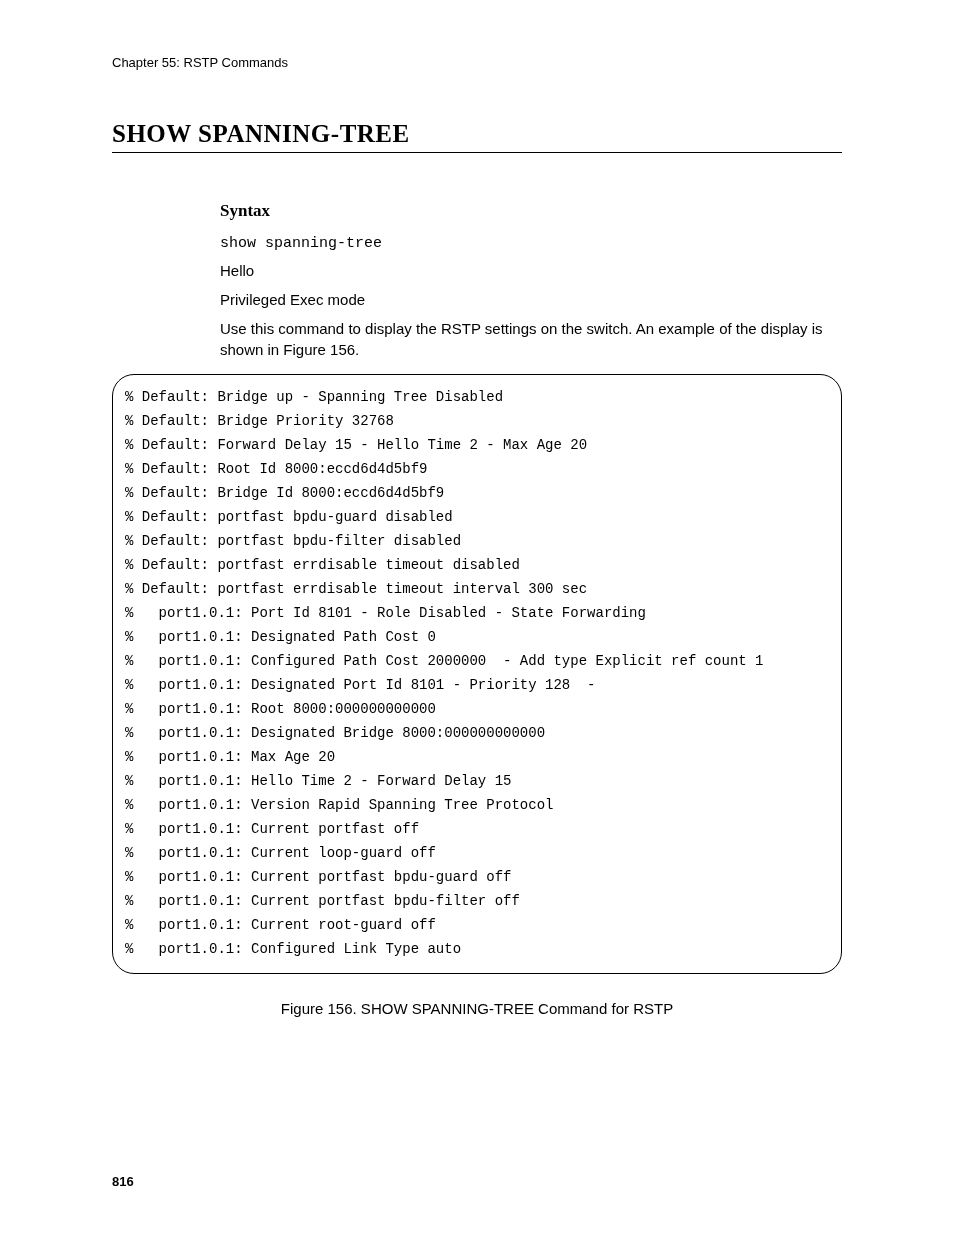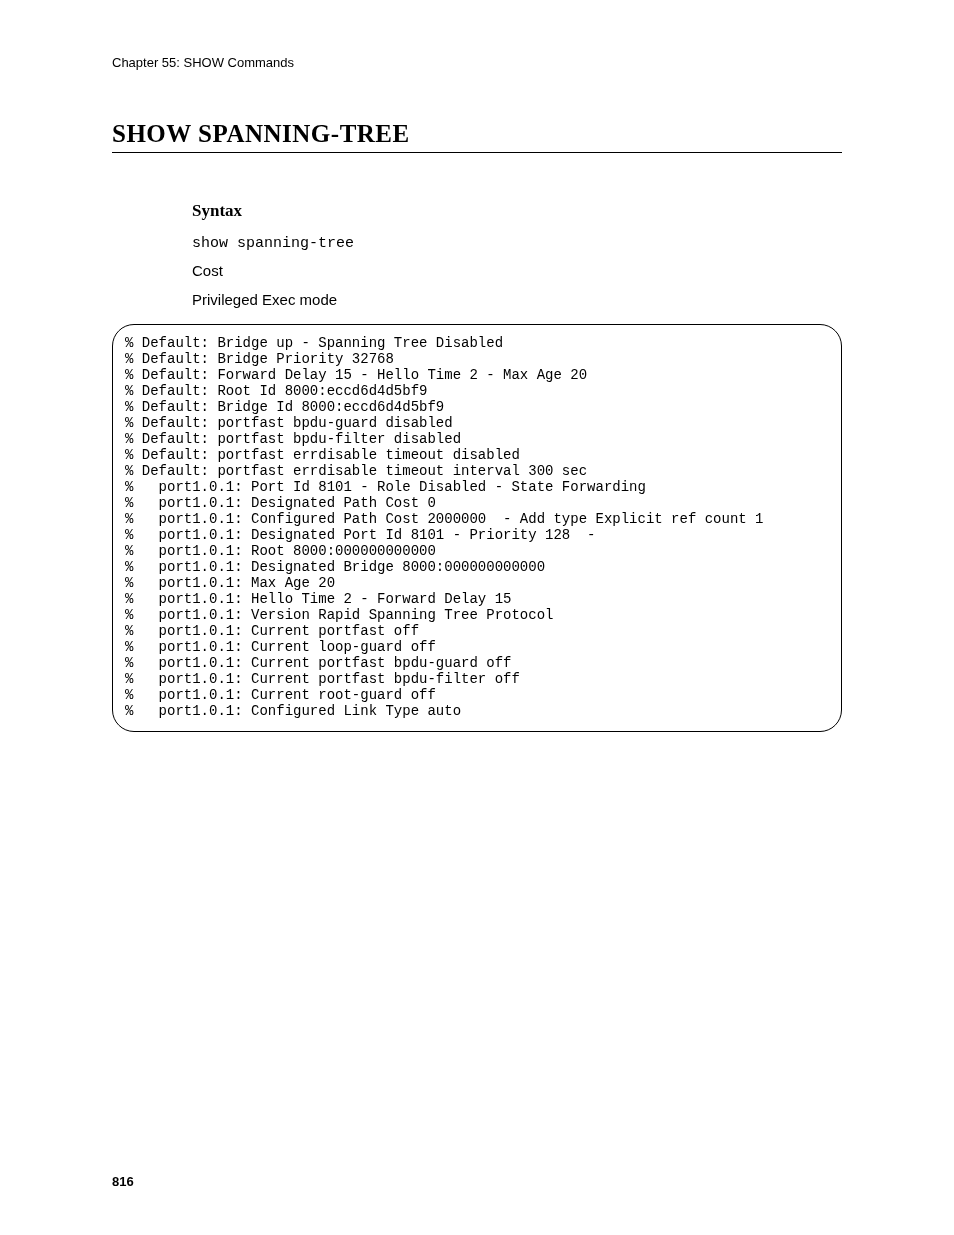--- a/index.html
+++ b/index.html
@@ -24,21 +24,21 @@
     font-family: "Times New Roman", Times, serif;
     font-variant: small-caps;
     font-weight: bold;
     font-size: 25px;
     border-bottom: 1.5px solid #000;
     padding-bottom: 4px;
     margin-bottom: 48px;
     letter-spacing: 0.5px;
   }
   .content {
-    margin-left: 80px;
+    margin-left: 108px;
   }
   .section-heading {
     font-family: "Times New Roman", Times, serif;
     font-weight: bold;
     font-size: 17px;
     margin-top: 24px;
     margin-bottom: 14px;
   }
   .body-text {
     font-size: 15px;
@@ -51,21 +51,21 @@
     margin-bottom: 8px;
     white-space: pre;
   }
   .terminal-box {
     margin-top: 14px;
     border: 1.2px solid #000;
     border-radius: 22px;
     padding: 10px 12px 12px 12px;
     font-family: "Courier New", Courier, monospace;
     font-size: 14px;
-    line-height: 16px;
+    line-height: 24px;
     white-space: pre;
     overflow: hidden;
   }
   .figure-caption {
     text-align: center;
     font-size: 15px;
     margin-top: 26px;
   }
   .page-number {
     position: absolute;
@@ -73,33 +73,34 @@
     left: 112px;
     font-size: 13px;
     font-weight: bold;
   }
 </style>
 </head>
 <body>
 
 <div class="page">
 
-  <div class="chapter-header">Chapter 55: SHOW Commands</div>
+  <div class="chapter-header">Chapter 55: RSTP Commands</div>
 
   <div class="page-title">SHOW SPANNING-TREE</div>
 
   <div class="content">
 
     <div class="section-heading">Syntax</div>
     <div class="mono-text">show spanning-tree</div>
 
-    <div class="body-text">Cost</div>
+    <div class="body-text">Hello</div>
 
     <div class="body-text">Privileged Exec mode</div>
 
+    <div class="body-text">Use this command to display the RSTP settings on the switch. An example of the display is shown in Figure 156.</div>
 
   </div>
 
   <div class="terminal-box">% Default: Bridge up - Spanning Tree Disabled
 % Default: Bridge Priority 32768
 % Default: Forward Delay 15 - Hello Time 2 - Max Age 20
 % Default: Root Id 8000:eccd6d4d5bf9
 % Default: Bridge Id 8000:eccd6d4d5bf9
 % Default: portfast bpdu-guard disabled
 % Default: portfast bpdu-filter disabled
@@ -114,16 +115,17 @@
 %   port1.0.1: Max Age 20
 %   port1.0.1: Hello Time 2 - Forward Delay 15
 %   port1.0.1: Version Rapid Spanning Tree Protocol
 %   port1.0.1: Current portfast off
 %   port1.0.1: Current loop-guard off
 %   port1.0.1: Current portfast bpdu-guard off
 %   port1.0.1: Current portfast bpdu-filter off
 %   port1.0.1: Current root-guard off
 %   port1.0.1: Configured Link Type auto</div>
 
+  <div class="figure-caption">Figure 156. SHOW SPANNING-TREE Command for RSTP</div>
 
   <div class="page-number">816</div>
 
 </div>
 
 </body></html>

